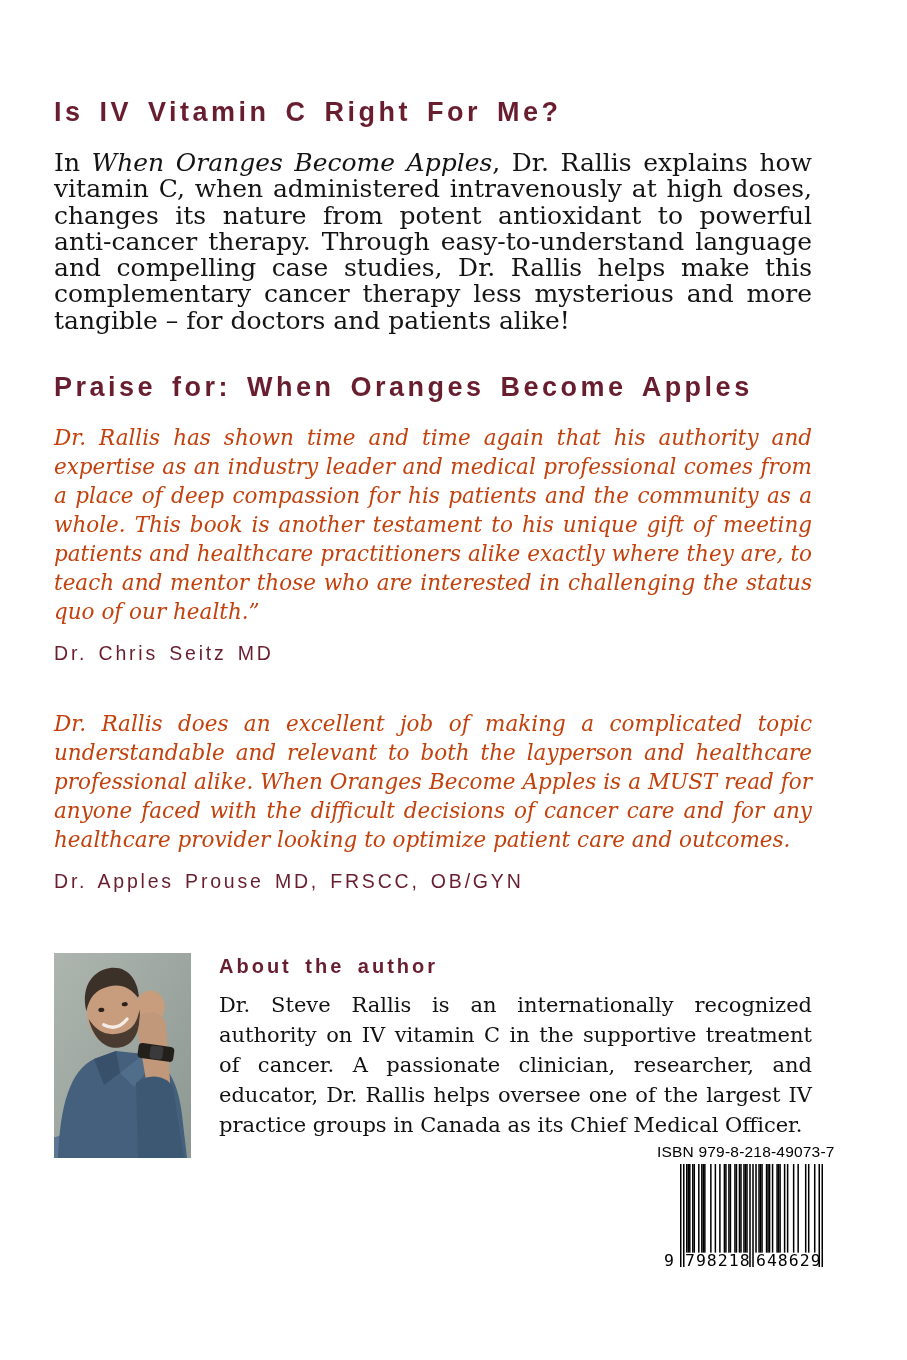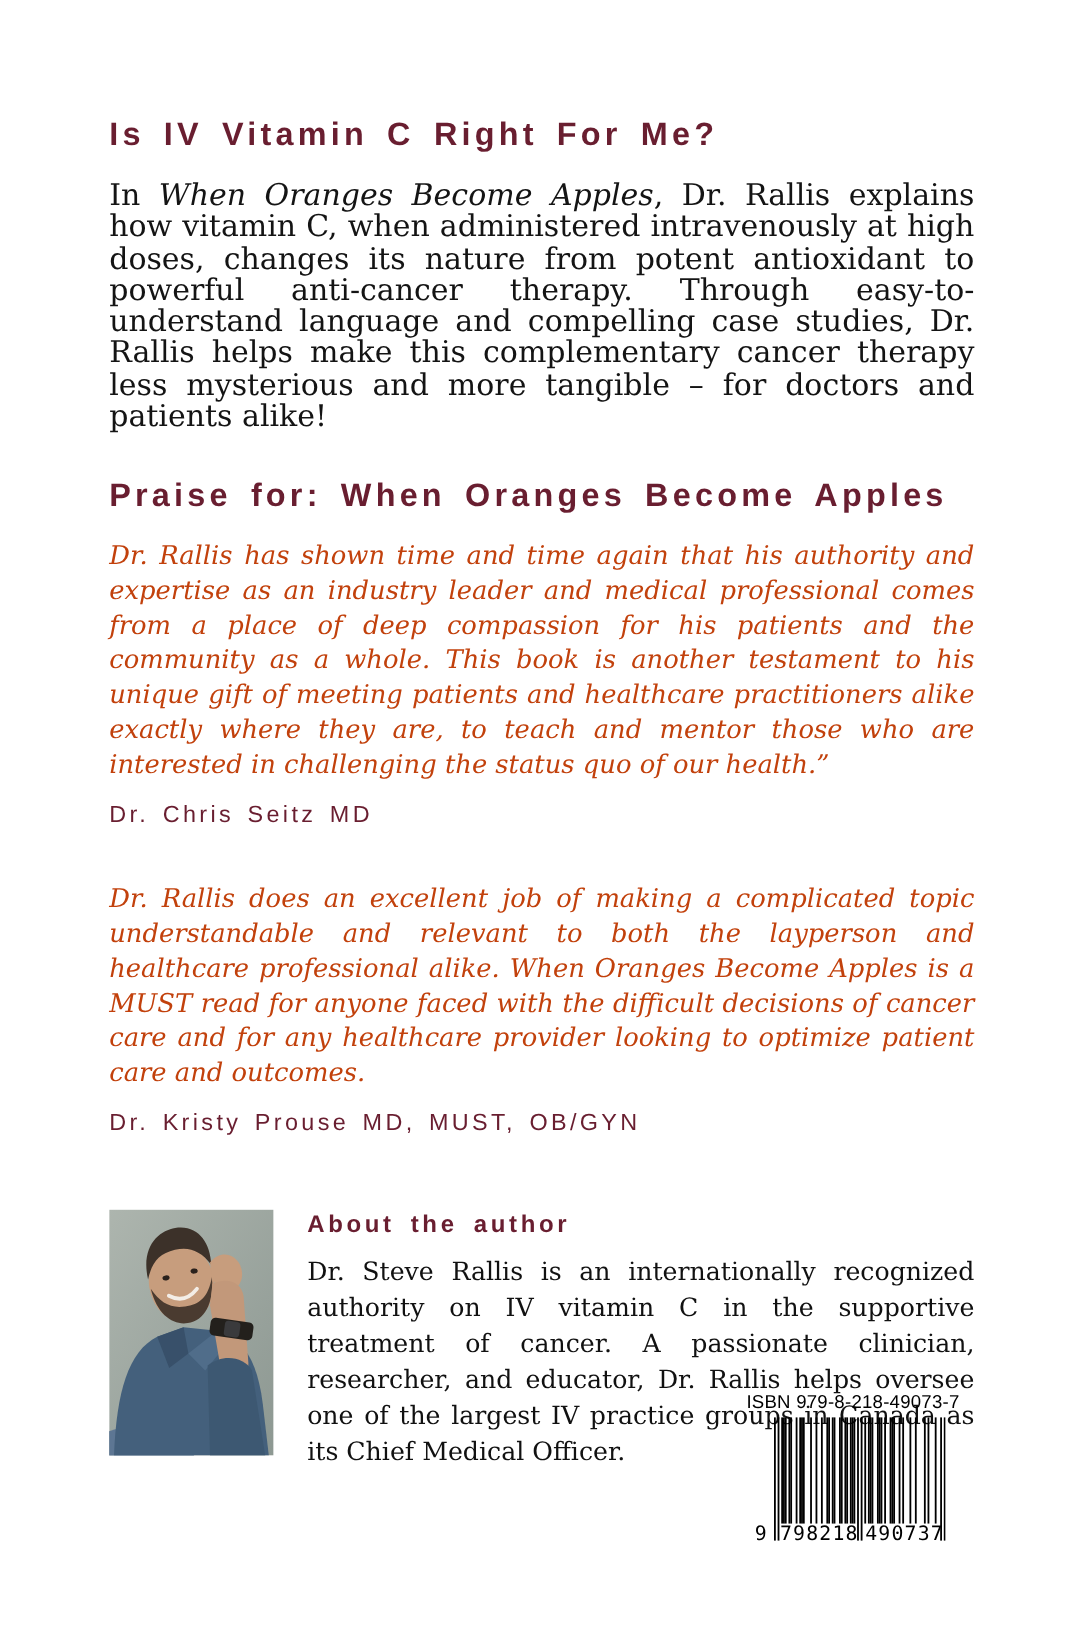--- a/index.html
+++ b/index.html
@@ -1,20 +1,20 @@
 <!DOCTYPE html>
 <html><head>
 <meta charset="utf-8">
 <style>
   html,body{margin:0;padding:0;background:#ffffff;}
   .page{
     position:relative;
     width:907px;height:1360px;
     box-sizing:border-box;
-    padding:97px 95px 0 91px;
+    padding:97px 95px 0 54px;
     background:#ffffff;
     font-family:"DejaVu Serif", serif;
     color:#111111;
     overflow:hidden;
   }
   h1,h2{
     font-family:"Liberation Sans", sans-serif;
     font-weight:bold;
     color:#691e30;
     letter-spacing:3.5px;
@@ -64,26 +64,25 @@
   }
   h2.about{font-size:20px;letter-spacing:3px;margin:2px 0 12px 0;}
   .about-text{
     font-size:21px;
     line-height:30px;
     text-align:justify;
     margin:0;
   }
   .barcode-block{
     position:absolute;
-    right:113px;
+    right:78px;
     top:1143px;
     width:172px;
     text-align:center;
     font-family:"Liberation Sans", sans-serif;
-    margin-top:17px;
   }
   .isbn-label{
     font-size:15.5px;
     color:#000;
     letter-spacing:0.2px;
     margin-bottom:3px;
     white-space:nowrap;
   }
   .bars-wrap{
     position:relative;
@@ -112,21 +111,21 @@
   <h1>Is IV Vitamin C Right For Me?</h1>
 
   <p class="body-text"><span>In </span><span class="it">When Oranges Become Apples</span><span>, Dr. Rallis explains how vitamin C, when administered intravenously at high doses, changes its nature from potent antioxidant to powerful anti-cancer therapy. Through easy-to-understand language and compelling case studies, Dr. Rallis helps make this complementary cancer therapy less mysterious and more tangible – for doctors and patients alike!</span></p>
 
   <h2 class="praise">Praise for: When Oranges Become Apples</h2>
 
   <p class="quote">Dr. Rallis has shown time and time again that his authority and expertise as an industry leader and medical professional comes from a place of deep compassion for his patients and the community as a whole. This book is another testament to his unique gift of meeting patients and healthcare practitioners alike exactly where they are, to teach and mentor those who are interested in challenging the status quo of our health.”</p>
   <div class="attribution">Dr. Chris Seitz MD</div>
 
   <p class="quote second">Dr. Rallis does an excellent job of making a complicated topic understandable and relevant to both the layperson and healthcare professional alike. When Oranges Become Apples is a MUST read for anyone faced with the difficult decisions of cancer care and for any healthcare provider looking to optimize patient care and outcomes.</p>
-  <div class="attribution">Dr. Kristy Prouse MD, MUST, OB/GYN</div>
+  <div class="attribution">Dr. Apples Prouse MD, FRSCC, OB/GYN</div>
 
   <div class="author-row">
     <div class="photo-frame">
       <svg viewBox="0 0 137 205" width="137" height="205">
         <defs>
           <linearGradient id="pbg" x1="0" y1="0" x2="1" y2="1">
             <stop offset="0" stop-color="#adb5ae"></stop>
             <stop offset="1" stop-color="#8d9892"></stop>
           </linearGradient>
         </defs>
@@ -210,17 +209,17 @@
           <rect x="75" y="0" width="1" height="74" fill="#000"></rect>
           <rect x="78" y="0" width="1" height="74" fill="#000"></rect>
           <rect x="83" y="0" width="1" height="74" fill="#000"></rect>
           <rect x="85" y="0" width="1" height="74" fill="#000"></rect>
           <rect x="89" y="0" width="1" height="74" fill="#000"></rect>
           <rect x="92" y="0" width="1" height="86" fill="#000"></rect>
           <rect x="94" y="0" width="1" height="86" fill="#000"></rect>
         </svg>
       <span class="bd bd9">9</span>
       <span class="bd bdl">798218</span>
-      <span class="bd bdr">490737</span>
+      <span class="bd bdr">648629</span>
     </div>
   </div>
 
 </div>
 
 </body></html>

